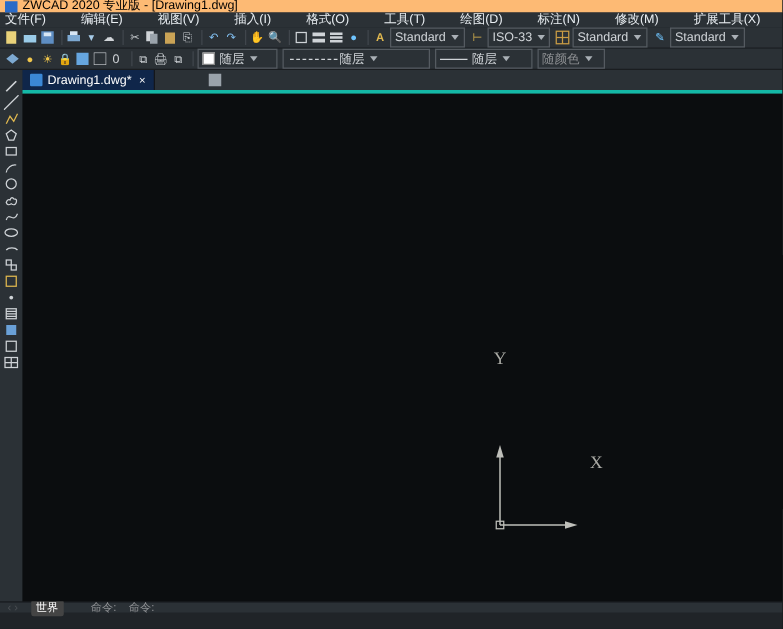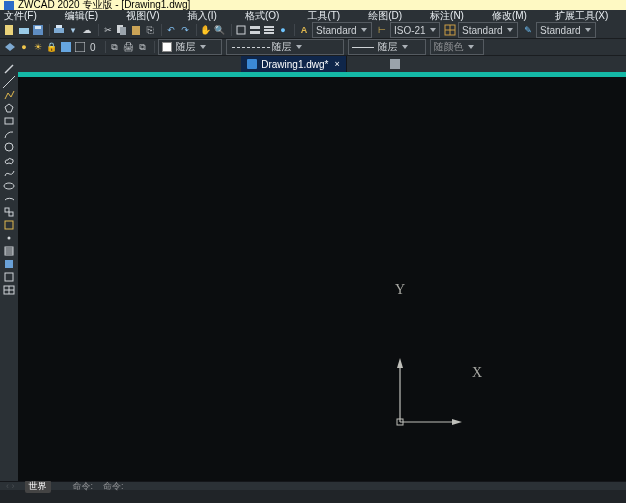--- a/index.html
+++ b/index.html
@@ -9,21 +9,21 @@
     height: 503px;
     background: #202428;
     font-family: "Microsoft YaHei", sans-serif;
     font-size: 11px;
     color: #ccc;
     overflow: hidden;
     user-select: none;
   }
   .title-bar {
     height: 10px;
-    background: #fef9c3;
+    background: #fdba74;
     color: #000;
     font-size: 10px;
     padding: 0 4px;
     line-height: 10px;
     display: flex;
     align-items: center;
   }
   .title-bar .icon {
     width: 10px; height: 9px; background: #2a6bc8; margin-right: 4px;
   }
@@ -104,22 +104,21 @@
   .canvas-wrap {
     flex: 1;
     display: flex;
     flex-direction: column;
   }
   .doc-tabs {
     height: 16px;
     background: #2b3136;
     display: flex;
     align-items: stretch;
-    border-bottom: 5px solid #14b8a6;
-    justify-content: center;
+    border-bottom: 3px solid #14b8a6;
   }
   .doc-tab {
     display: flex; align-items: center;
     padding: 0 6px;
     font-size: 10px;
     color: #9aa3ab;
     border-right: 1px solid #14161a;
     position: relative;
   }
   .doc-tab.active {
@@ -305,21 +304,21 @@
     </span>
   <div class="tb-combo" style="width:52px">
     <span>Standard</span>
       <span class="caret"></span>
   </div>
 
   <span class="tb-btn">
       <span style="color:#e0b84f">⊢</span>
     </span>
   <div class="tb-combo" style="width:42px">
-    <span>ISO-21</span>
+    <span>ISO-33</span>
       <span class="caret"></span>
   </div>
 
   <span class="tb-btn">
       <svg width="12" height="12">
         <rect x="1" y="1" width="10" height="10" fill="none" stroke="#cb9d45"></rect>
         <line x1="1" y1="6" x2="11" y2="6" stroke="#cb9d45"></line>
         <line x1="6" y1="1" x2="6" y2="11" stroke="#cb9d45"></line>
       </svg>
     </span>

